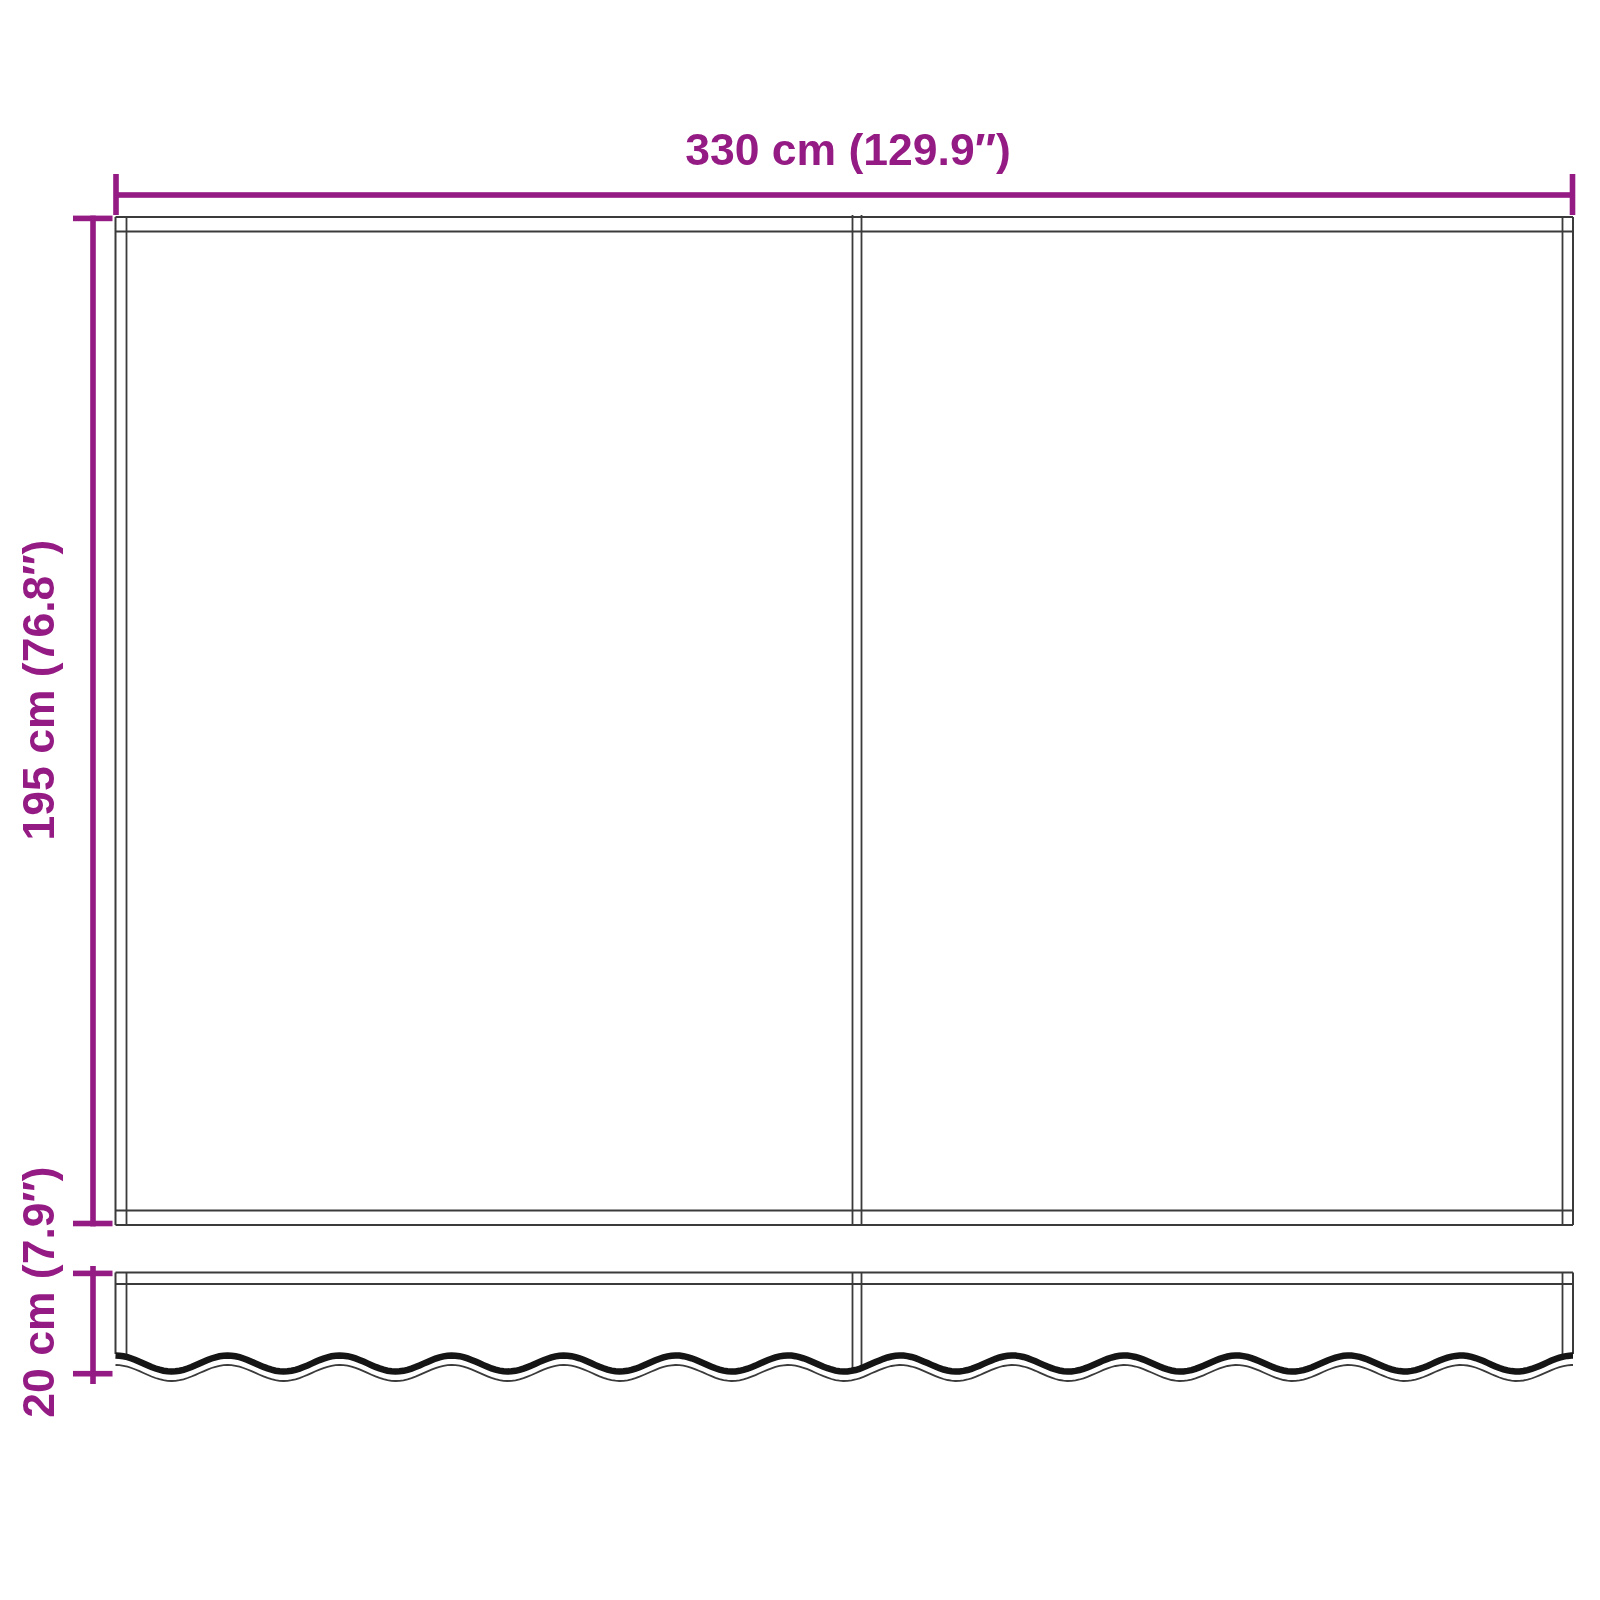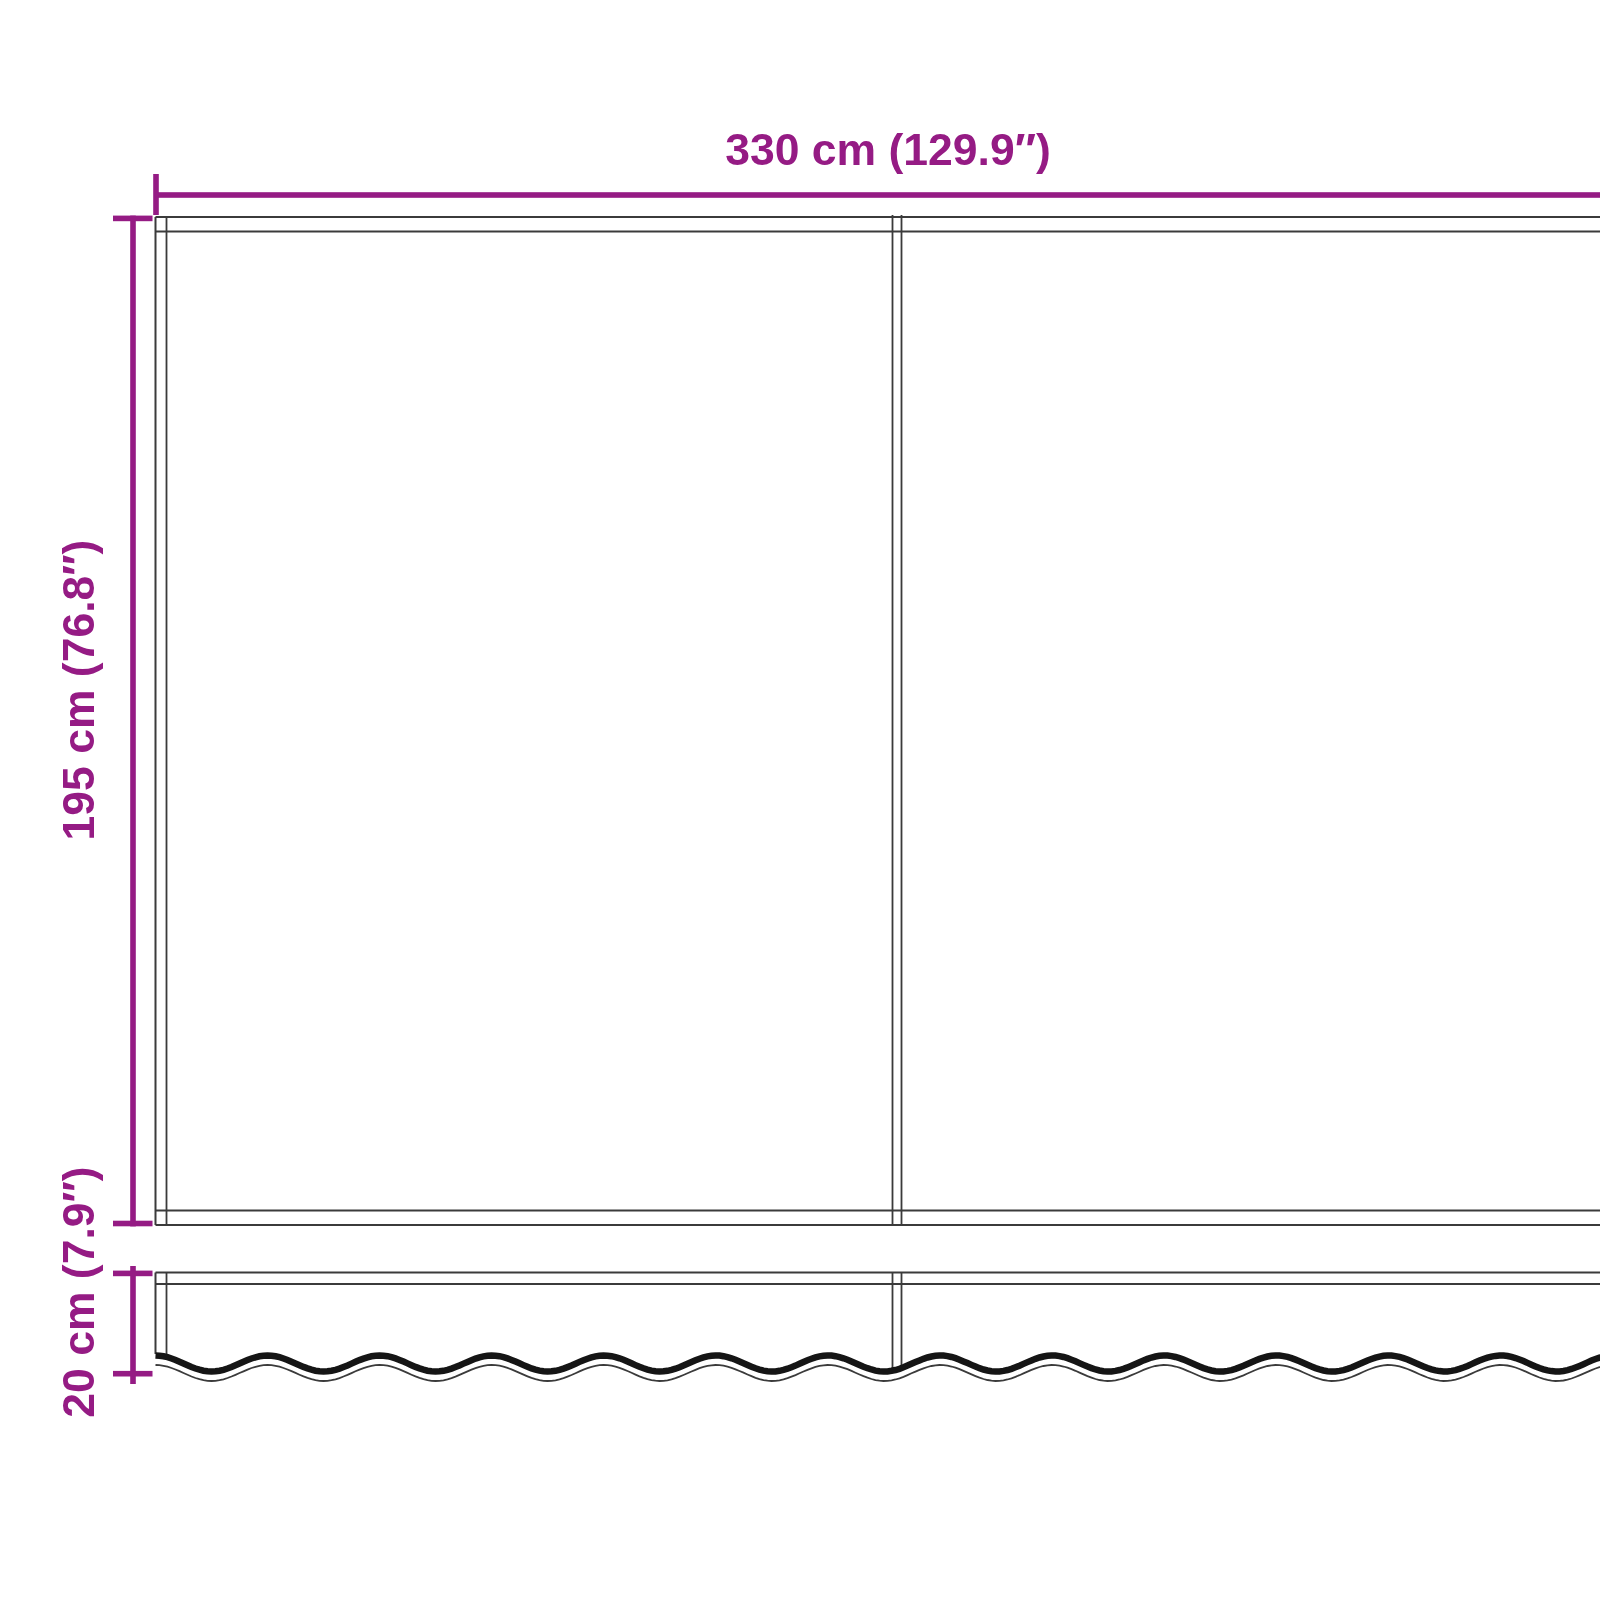--- a/index.html
+++ b/index.html
@@ -1,16 +1,16 @@
 <!DOCTYPE html>
 <html><head>
 <meta charset="utf-8">
 <style>
   html,body { margin:0; padding:0; background:#ffffff; }
-  .canvas { position:relative; width:1508px; height:1600px; background:#ffffff;margin-left:40px; }
+  .canvas { position:relative; width:1508px; height:1600px; background:#ffffff; }
   svg text { font-family:"Liberation Sans", sans-serif; font-weight:bold; }
 </style>
 </head>
 <body>
 <div class="canvas">
 <svg width="1600" height="1600" viewBox="0 0 1600 1600">
 
   <rect x="0" y="0" width="1600" height="1600" fill="#ffffff"></rect>
 
   <g stroke="#3b3b3b" stroke-width="2" fill="none">

